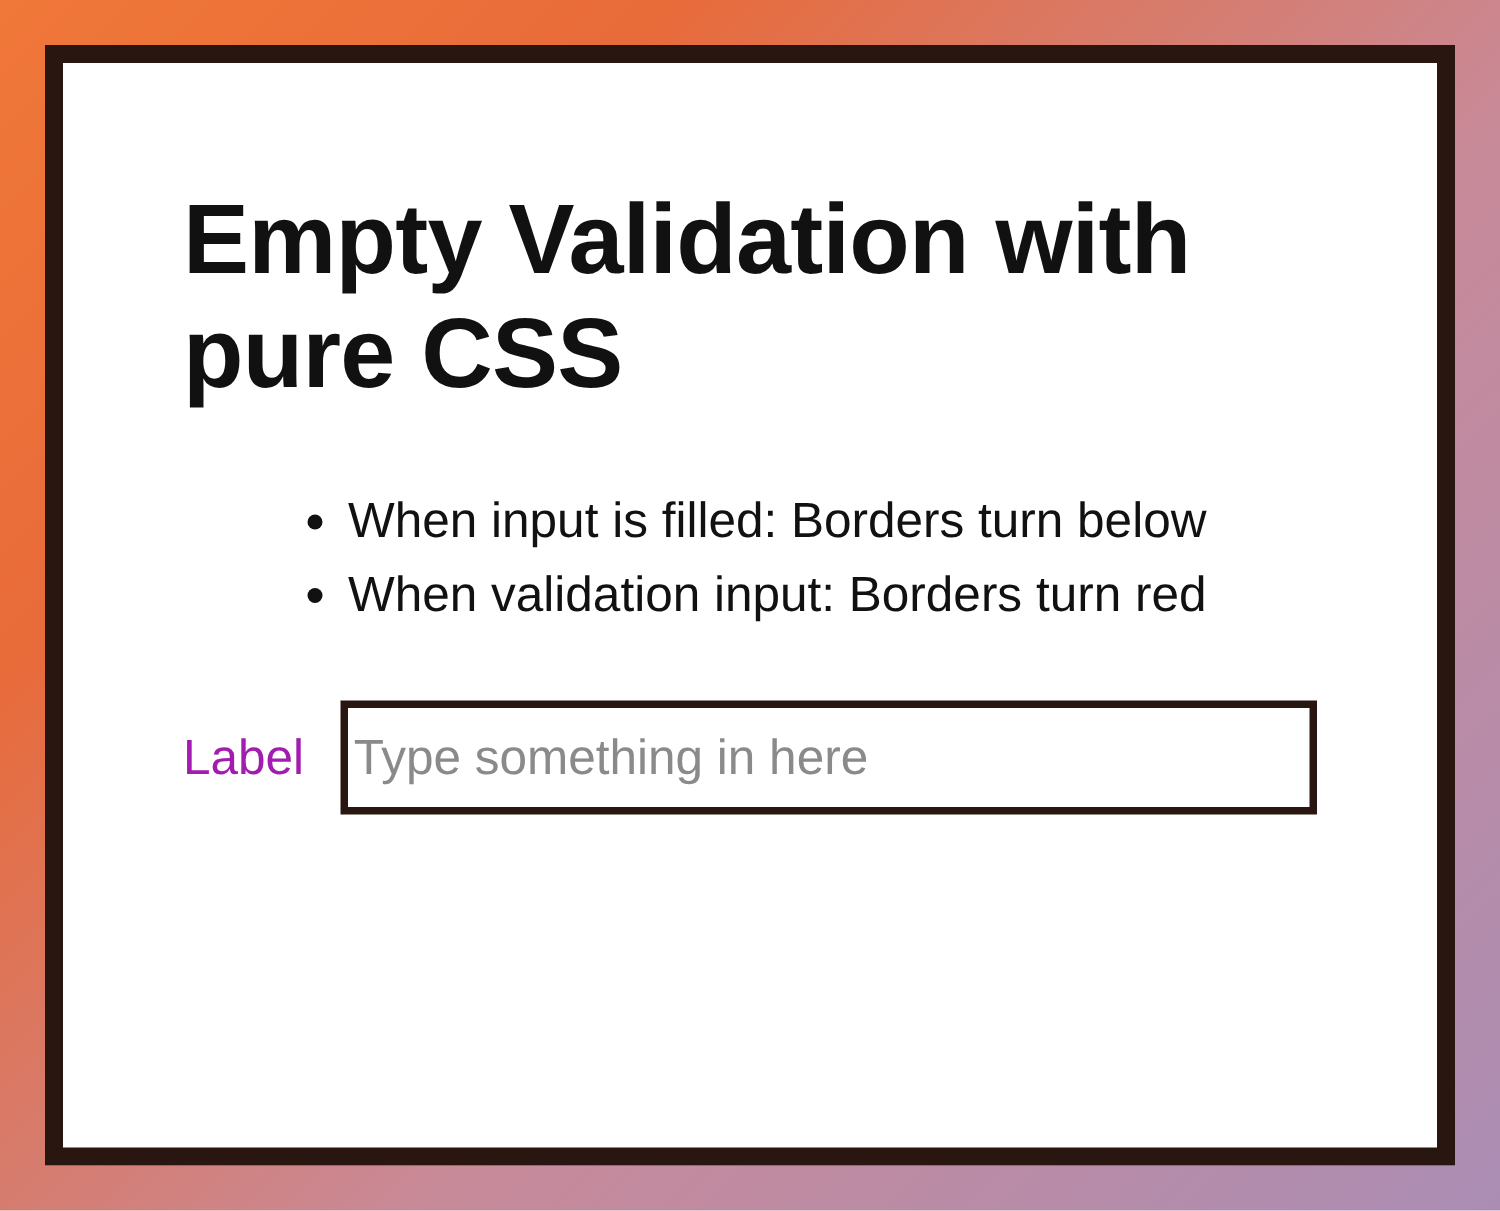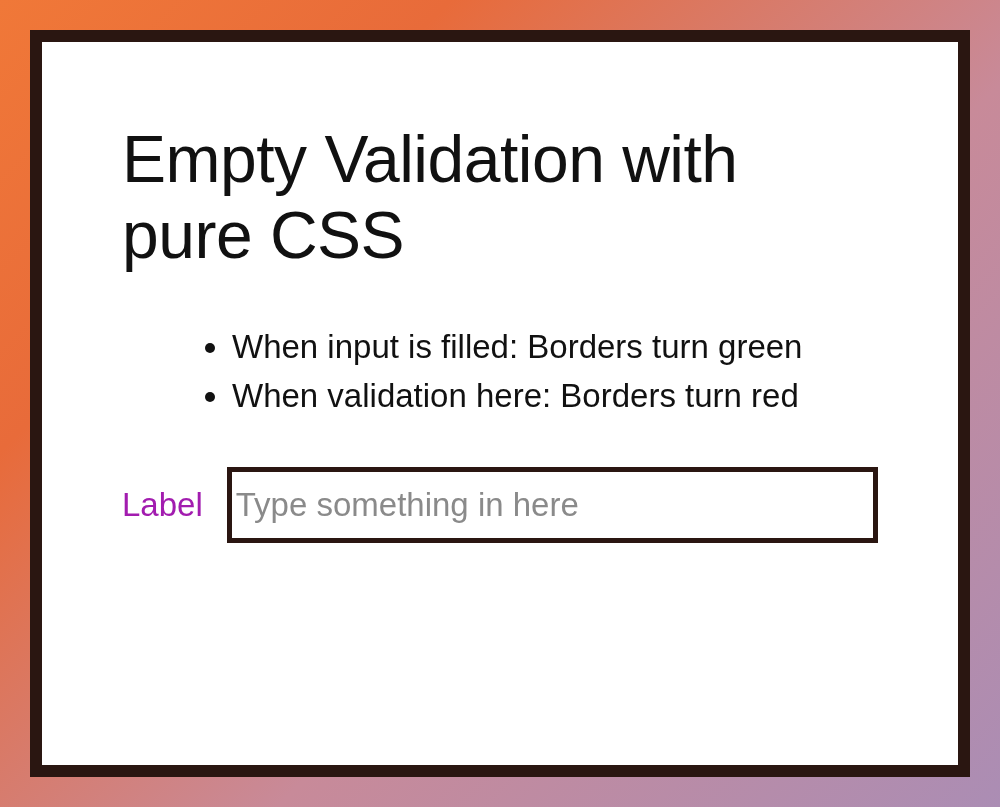--- a/index.html
+++ b/index.html
@@ -19,21 +19,21 @@
     }
     .card {
       background: #ffffff;
       border: 12px solid #2a1611;
       width: 100%;
       height: 100%;
       padding: 80px 80px 60px 80px;
     }
     .heading {
       font-size: 66px;
-      font-weight: 400;
+      font-weight: 700;
       line-height: 1.15;
       letter-spacing: -0.5px;
       color: #111;
       margin-bottom: 48px;
     }
     .description {
       font-size: 33px;
       color: #111;
       margin-bottom: 36px;
       font-weight: 400;
@@ -71,20 +71,20 @@
     .text-input::placeholder {
       color: #8a8a8a;
     }
   </style>
 </head>
 <body>
 
 <div class="card">
   <h1 class="heading">Empty Validation with pure CSS</h1>
   <ul class="bullets">
-    <li>When input is filled: Borders turn green</li>
-    <li>When validation here: Borders turn red</li>
+    <li>When input is filled: Borders turn below</li>
+    <li>When validation input: Borders turn red</li>
   </ul>
   <div class="form-row">
     <span class="form-label">Label</span>
     <input type="text" class="text-input" placeholder="Type something in here" style="">
   </div>
 </div>
 
 </body></html>

